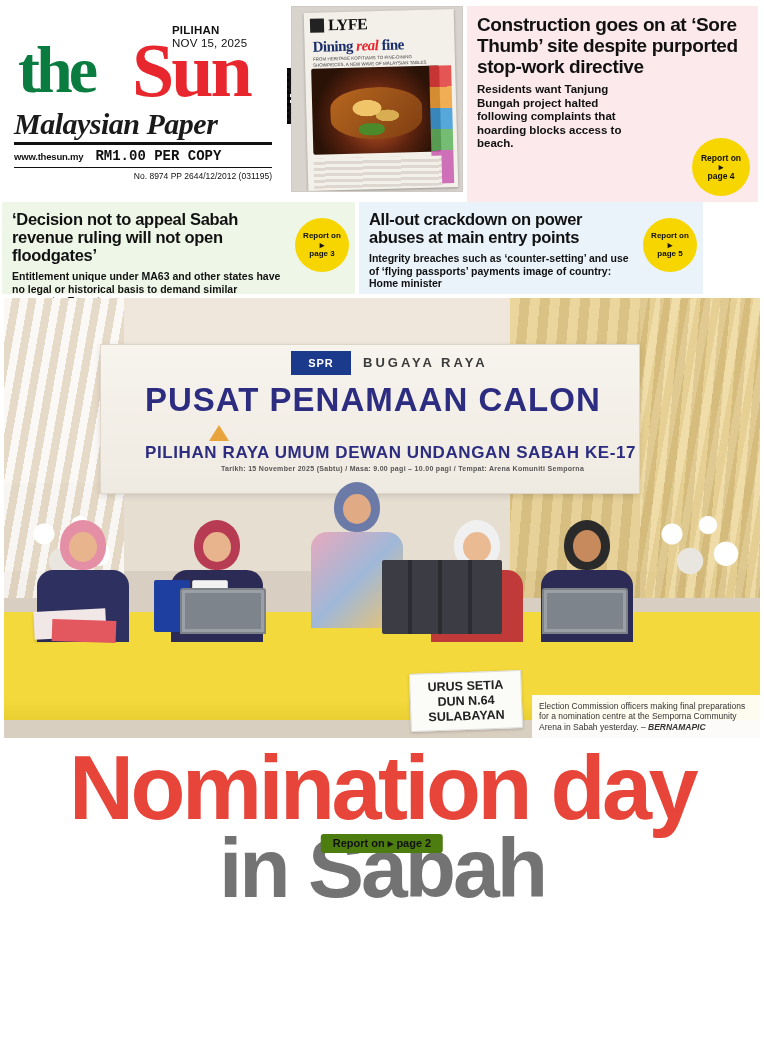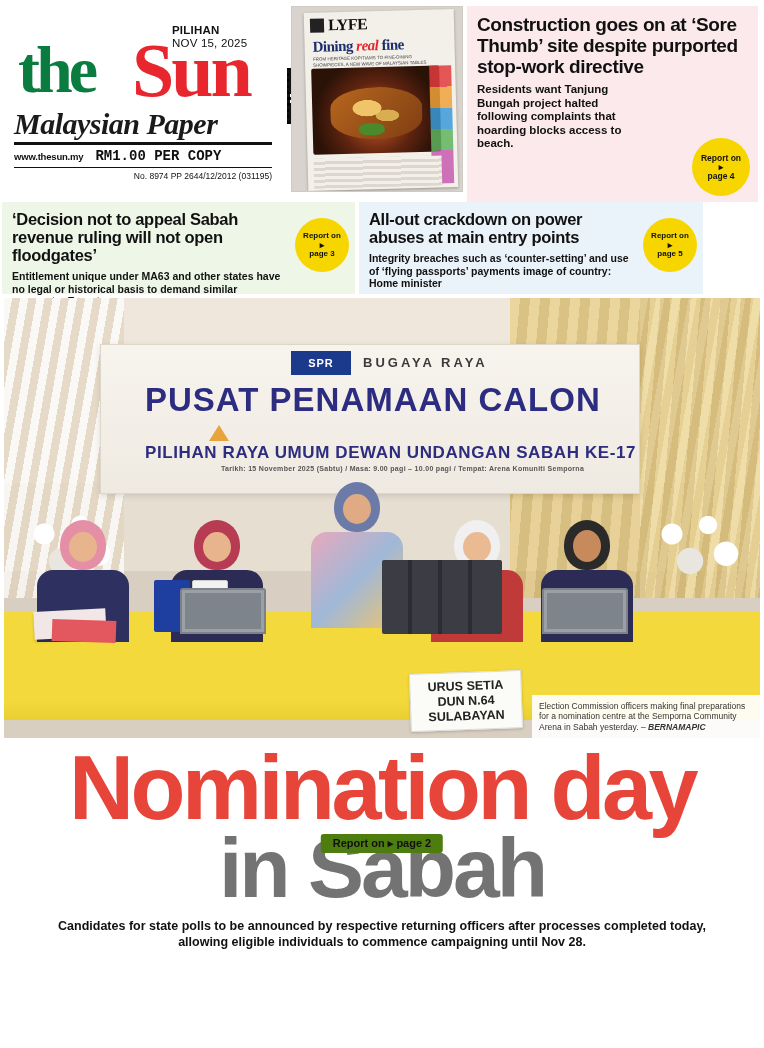--- a/index.html
+++ b/index.html
@@ -524,19 +524,15 @@
   </div>
 
   <div class="headline-block">
     <div class="hl1">Nomination day</div>
     <div class="hl2">in Sabah</div>
     <div class="report-pill">
       <span>Report on</span>
       <span class="arrow">▸</span>
       <span>page 2</span>
     </div>
-    <div class="standfirst">
-      <div>Candidates for state polls to be announced by respective returning officers after processes completed today,</div>
-      <div>allowing eligible individuals to commence campaigning until Nov 28.</div>
-    </div>
   </div>
 
 </div>
 
 </body></html>

